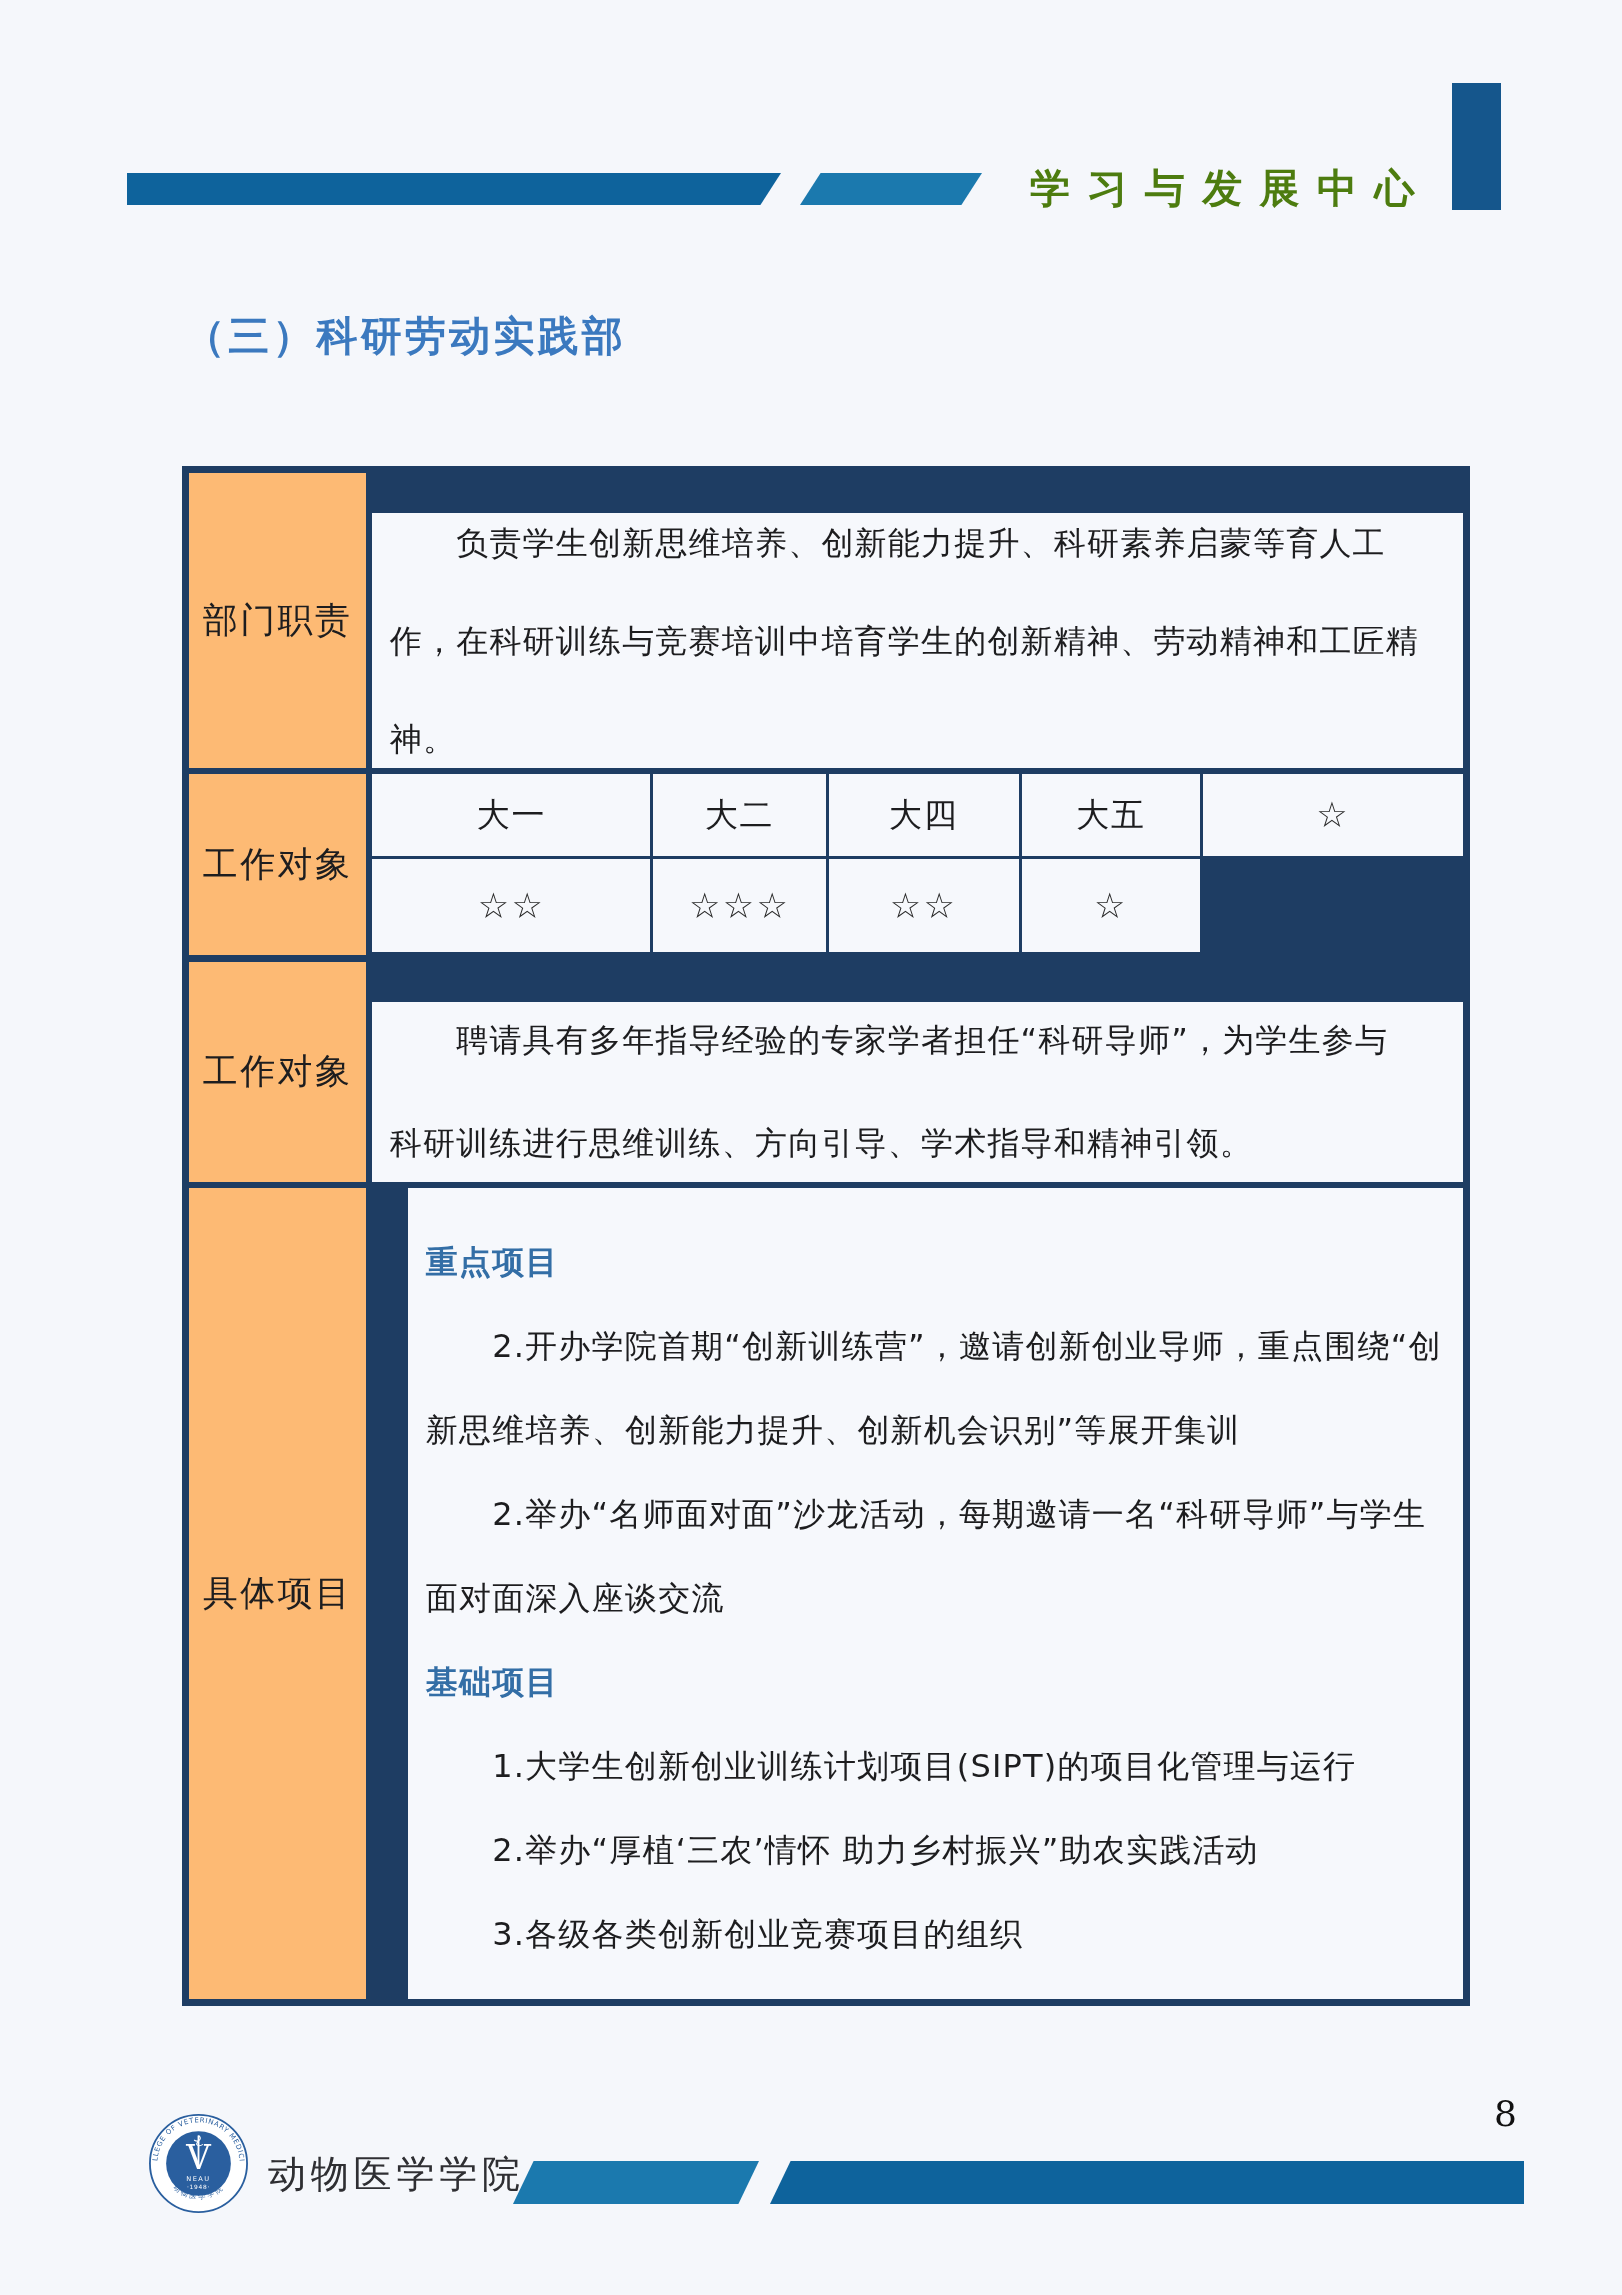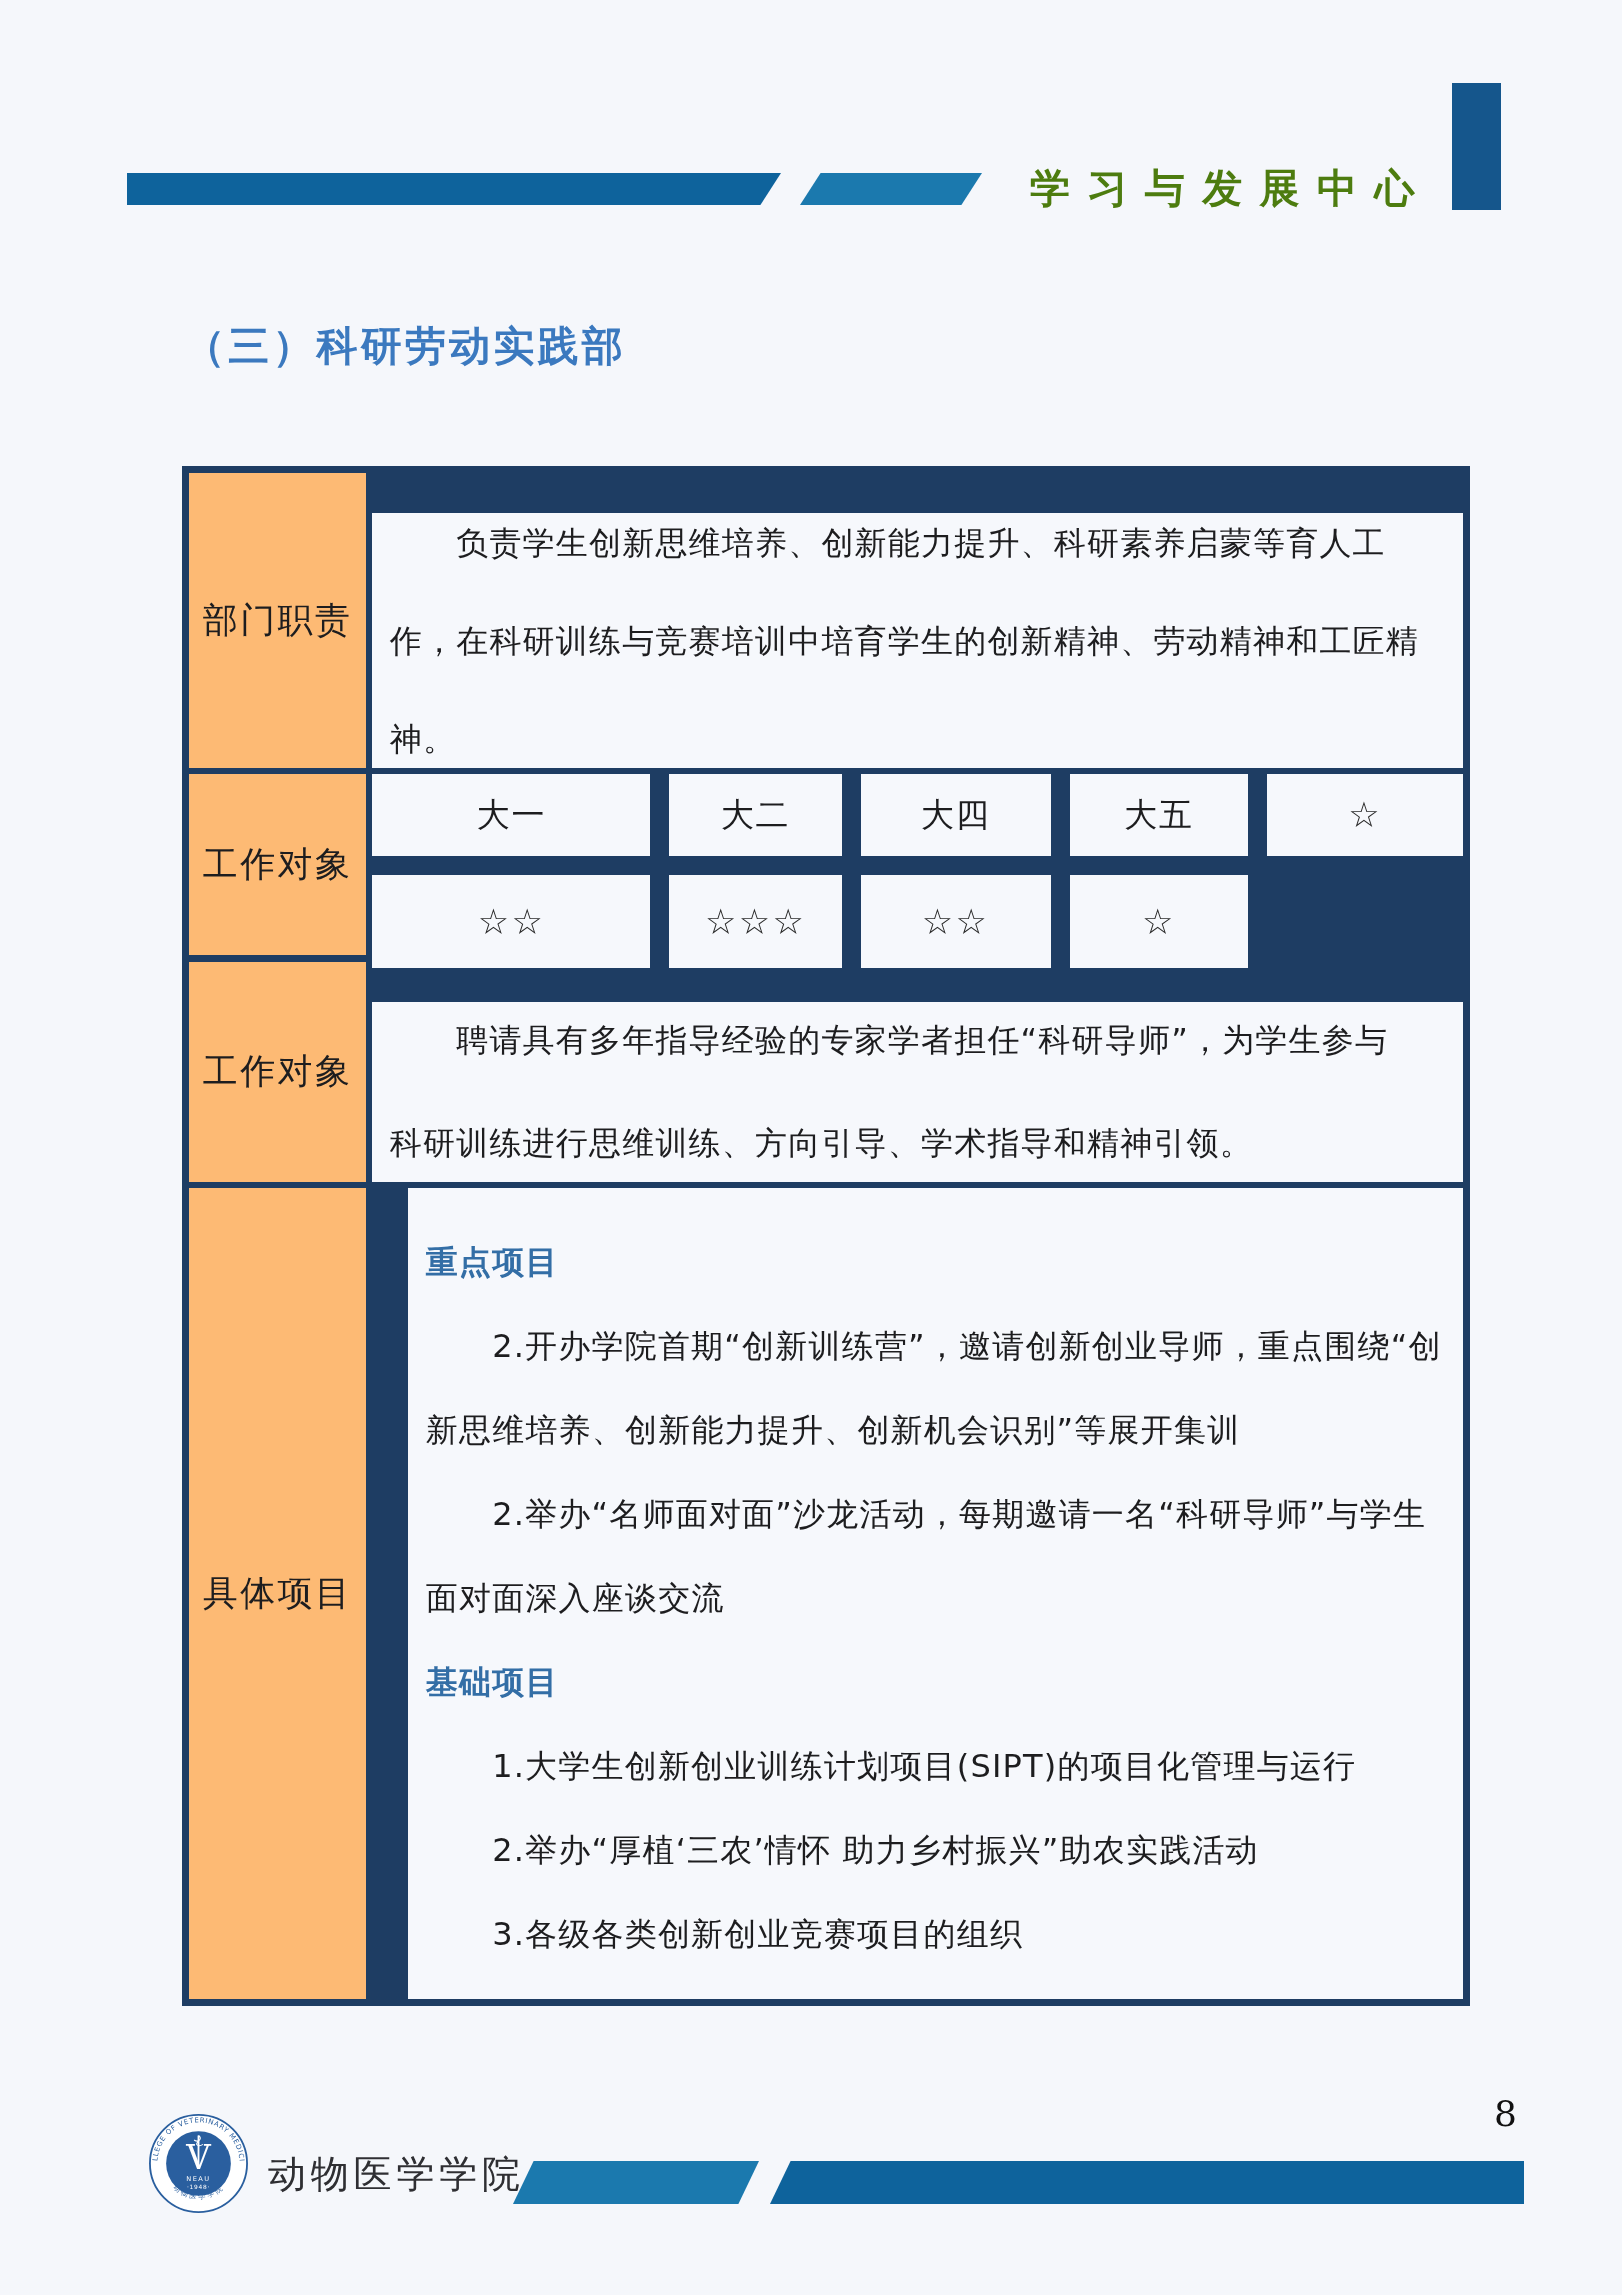--- a/index.html
+++ b/index.html
@@ -14,21 +14,21 @@
   
   .side-bar{left:1452px;top:83px;width:49px;height:127px;background:#15568c;}
   .hbar-long{left:127px;top:173px;width:654px;height:32px;background:#0e639c;
     clip-path:polygon(0 0,100% 0,calc(100% - 20.6px) 100%,0 100%);}
   .hbar-small{left:800px;top:173px;width:182px;height:32px;background:#1b79ae;
     clip-path:polygon(20.6px 0,100% 0,calc(100% - 20.6px) 100%,0 100%);}
   .header-title{left:1030px;top:163px;font-size:40px;font-weight:bold;
     letter-spacing:17.4px;color:#4d7c0f;white-space:nowrap;line-height:51px;text-align:right;}
 
   
-  .section-title{left:184px;top:322px;font-size:41px;font-weight:bold;
+  .section-title{left:184px;top:312px;font-size:41px;font-weight:bold;
     color:#3b79bf;letter-spacing:3.2px;white-space:nowrap;line-height:49px;}
 
   
   .tbl{left:182px;top:466px;width:1288px;background:#1e3d63;
     padding:7.1px;box-sizing:border-box;display:flex;flex-direction:column;gap:6.3px;}
   .trow{display:flex;gap:6.3px;}
   .tlabel{width:177px;flex:0 0 177px;background:#fdba74;display:flex;
     align-items:center;justify-content:center;font-size:35px;letter-spacing:2.4px;
     color:#1d1d1f;text-align:center;}
   .tcontent{flex:1;background:#f6f8fc;box-sizing:border-box;}
@@ -37,21 +37,21 @@
   .row-mentor{height:220px;}
   .row-projects{height:811px;}
 
   .text-cell{display:flex;flex-direction:column;justify-content:center;
     padding:0 17.4px;font-size:32px;letter-spacing:1.2px;margin-top:40px;}
   .row-duty .tline{line-height:98px;}
   .row-mentor .tline{line-height:103px;}
   .tline{white-space:nowrap;}
 
   .grade-grid{display:grid;grid-template-columns:25.5% 15.8% 17.4% 16.4% auto;
-    grid-template-rows:82px 93px;gap:19px;background:#1e3d63;}
+    grid-template-rows:82px 93px;gap:3px;background:#1e3d63;}
   .gcell{background:#f6f8fc;display:flex;align-items:center;justify-content:center;
     font-size:33px;letter-spacing:1.6px;}
   .stars{font-size:35px;letter-spacing:2.4px;color:#2a2a2a;}
 
   .proj-cell{padding:32px 17.4px 0 17.4px;font-size:32px;letter-spacing:1.2px;margin-left:36px;}
   .proj-cell .tline{line-height:84px;}
   .proj-heading{line-height:84px;font-weight:bold;color:#336ea6;white-space:nowrap;}
 
   
   .f-light{left:513px;top:2161px;width:246px;height:43px;background:#1b79ae;

